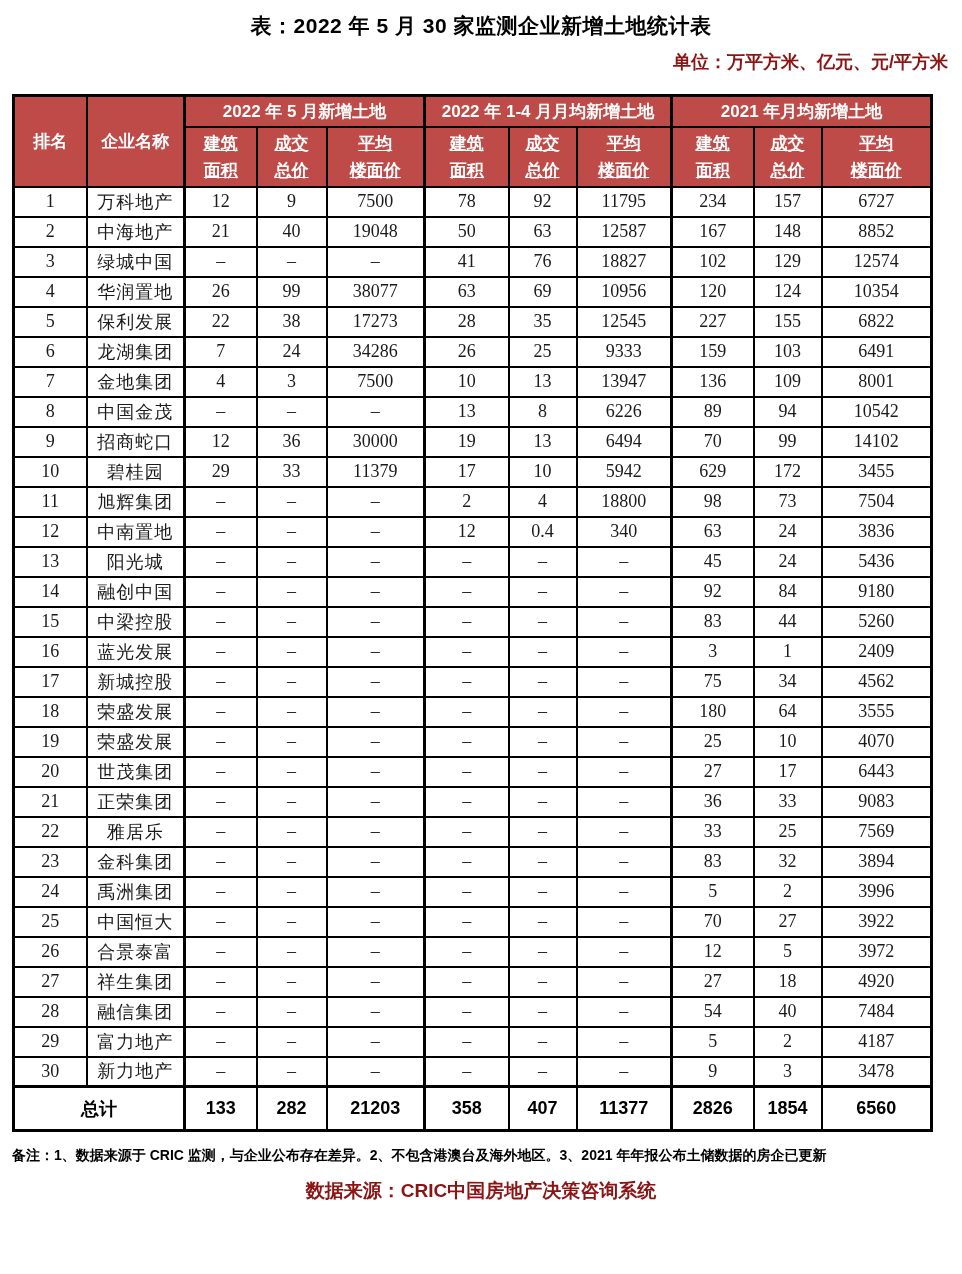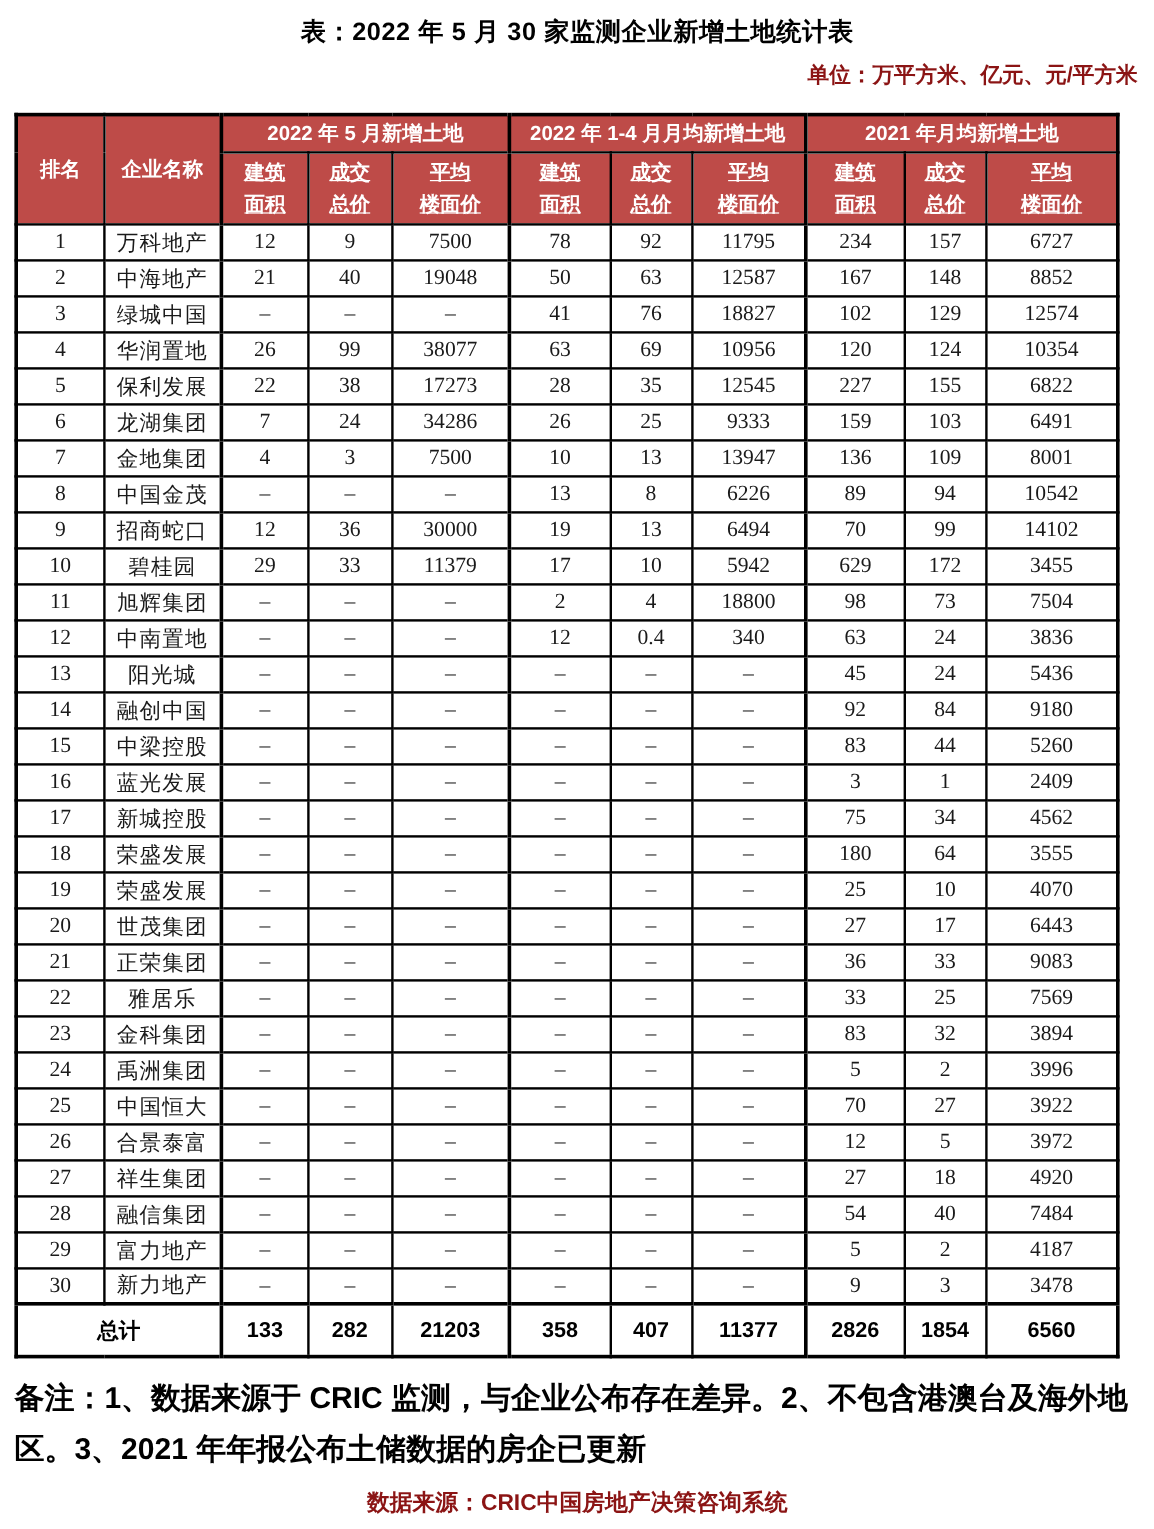--- a/index.html
+++ b/index.html
@@ -41,21 +41,21 @@
   tbody td{
     font-family:"Liberation Serif","DejaVu Serif",serif;
     font-size:18px;height:30px;color:#1a1a1a;
   }
   tbody td.company{letter-spacing:1px;}
   tr.total-row td{
     font-family:"Liberation Sans","DejaVu Sans",sans-serif;
     font-weight:bold;font-size:18px;height:44px;border-top:3px solid var(--grid);
   }
   .notes{
-    width:938px;margin:12px 0 0 12px;font-size:25px;font-weight:600;
+    width:938px;margin:12px 0 0 12px;font-size:14px;font-weight:600;
     line-height:1.7;color:#000;
   }
   .source-line{
     width:938px;margin:10px 0 0 12px;text-align:center;
     font-size:19px;font-weight:bold;color:var(--accent-red);
   }
 </style>
 </head>
 <body>
 

